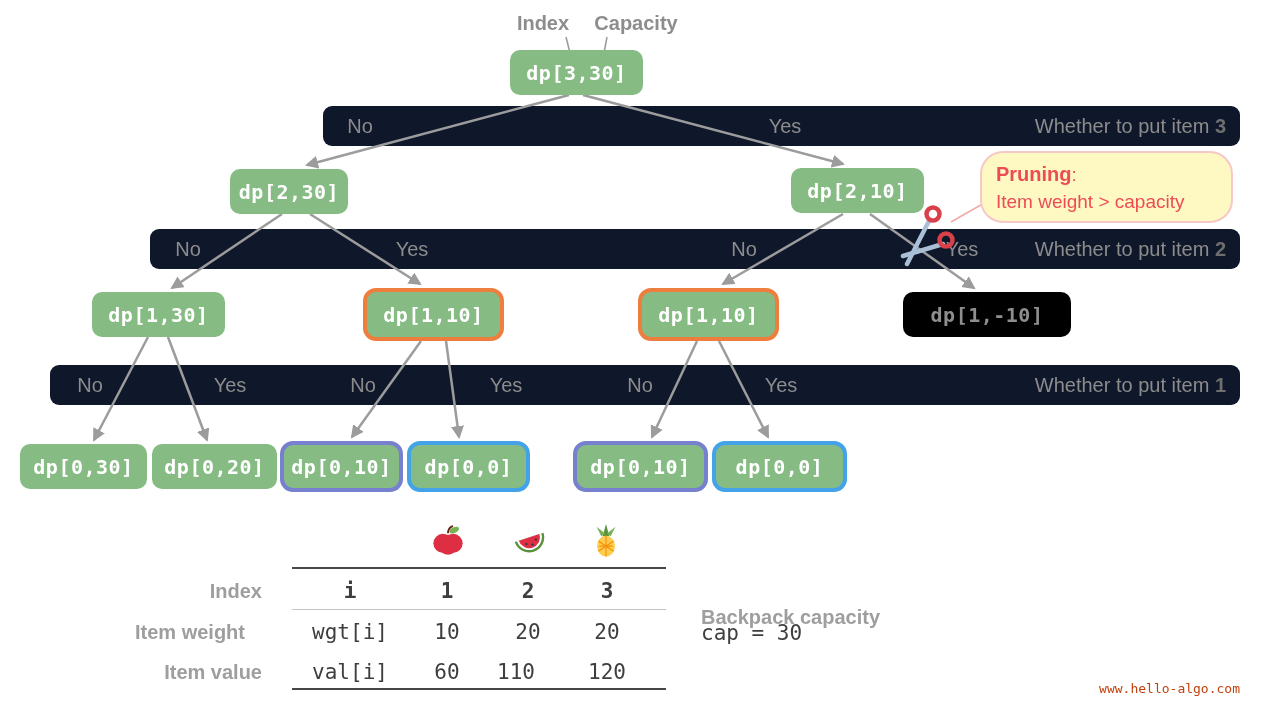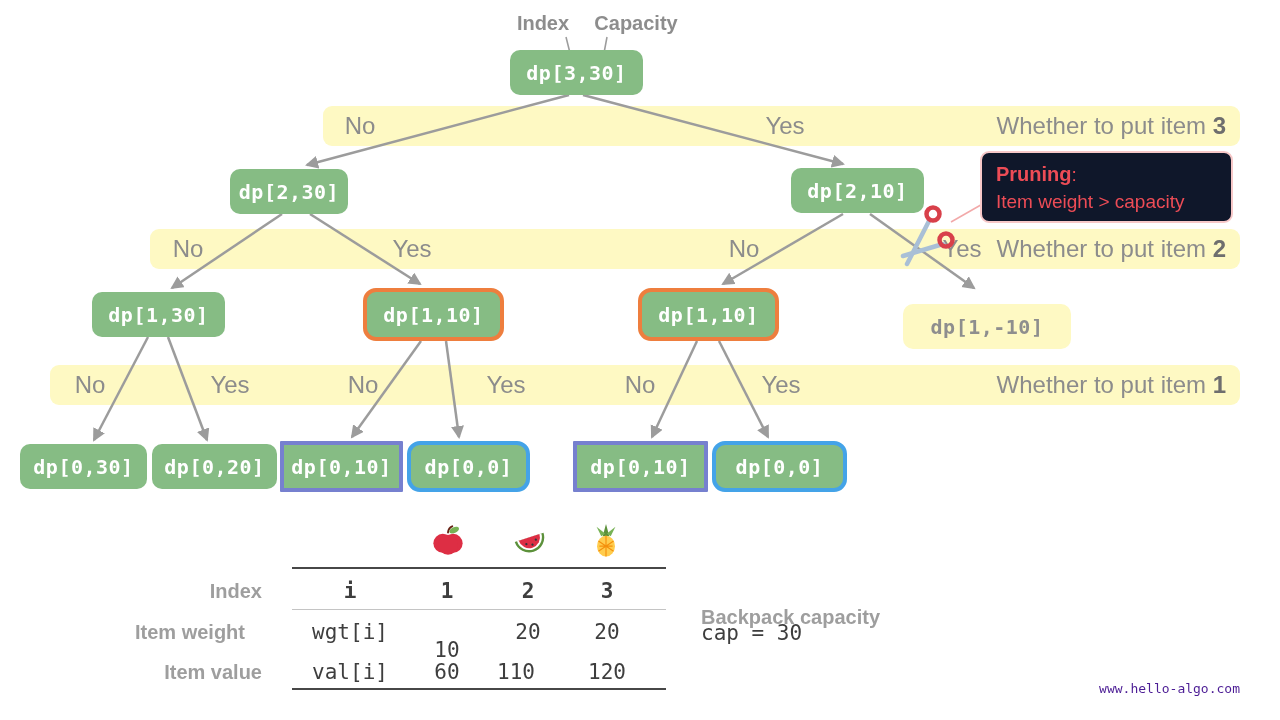--- a/index.html
+++ b/index.html
@@ -1,64 +1,64 @@
 <!DOCTYPE html>
 <html><head>
 <meta charset="utf-8">
 <style>
   html,body { margin:0; padding:0; background:#ffffff; }
   .canvas { position:relative; width:1280px; height:720px; background:#ffffff;
             font-family:"Liberation Sans", sans-serif; overflow:hidden; }
 
   
-  .band { position:absolute; height:40px; background:#fef9c3; border-radius:9px;
-          color:#8C8C8C; font-size:24px; z-index:1; }
+  .band { position:absolute; height:40px; background:#0f172a; border-radius:9px;
+          color:#8C8C8C; font-size:20px; z-index:1; }
   .band .lbl { position:absolute; top:0; line-height:40px; transform:translateX(-50%); }
   .band .q { position:absolute; right:14px; top:0; line-height:40px; white-space:pre; }
   .band .q b { color:#6E6E6E; font-weight:bold; }
 
   
   .edges { position:absolute; left:0; top:0; z-index:2; }
 
   
   .node { position:absolute; box-sizing:border-box; background:#86BC84; border-radius:10px;
           color:#ffffff; font-family:"DejaVu Sans Mono", monospace; font-weight:bold;
           font-size:20px; display:flex; align-items:center; justify-content:center;
           z-index:3; letter-spacing:0.5px; }
   .node.orange { border:4px solid #EE7E3E; border-radius:13px; }
-  .node.purple { border:4px solid #7680CF; border-radius:1px; }
+  .node.purple { border:4px solid #7680CF; border-radius:13px; }
   .node.blue   { border:4px solid #44A3E8; border-radius:13px; }
-  .node.gray   { background:#fef9c3; color:#8E8E8E;margin-top:12px; }
+  .node.gray   { background:#000000; color:#8E8E8E; }
 
   .pointer-label { position:absolute; font-weight:bold; font-size:20px; color:#8D8D8D;
                    transform:translateX(-50%); line-height:26px; z-index:3; }
 
   .pruning { position:absolute; left:980px; top:151px; width:253px; height:72px;
-             box-sizing:border-box; background:#0f172a; border:2px solid #F7C8C8;
-             border-radius:9px; padding:8px 14px; font-size:19px; color:#ED4C56;
+             box-sizing:border-box; background:#fef9c3; border:2px solid #F7C8C8;
+             border-radius:23px; padding:8px 14px; font-size:19px; color:#ED4C56;
              line-height:27px; z-index:4; }
   .pruning .t { font-weight:bold; font-size:20px; }
 
   
   .rule { position:absolute; background:#474747; z-index:1; }
   .rule.light { background:#C4C4C4; }
   .rowlabel { position:absolute; width:202px; text-align:right; font-weight:bold;
               font-size:20px; color:#9E9E9E; line-height:28px; z-index:2; }
   .mono { font-family:"DejaVu Sans Mono", monospace; color:#3E3E3E; }
   .cell { position:absolute; width:80px; text-align:center; font-size:21px;
           line-height:28px; transform:translateX(-50%); z-index:2; }
   .cell.bold { font-weight:bold; }
   .fruit { position:absolute; width:34px; height:34px; transform:translateX(-50%); z-index:2; }
 
   .cap-label { position:absolute; left:701px; top:603px; font-weight:bold; font-size:20px;
                color:#9E9E9E; line-height:28px; z-index:2; }
   .cap-code  { position:absolute; left:701px; top:619px; font-size:21px; line-height:28px; z-index:2; }
 
   .watermark { position:absolute; right:40px; top:681px; font-family:"DejaVu Sans Mono", monospace;
-               font-size:13px; color:#4c1d95; z-index:2; }
+               font-size:13px; color:#c2410c; z-index:2; }
 </style>
 </head>
 <body>
 
 <div class="canvas">
 
   <div class="band" style="left:323px; top:106px; width:917px;">
     <span class="lbl" style="left:37px;">No</span>
     <span class="lbl" style="left:462px;">Yes</span>
     <span class="q"><span>Whether to put item </span><b>3</b></span>
@@ -175,21 +175,21 @@
   <div class="rowlabel" style="left:60px; top:658px;">Item value</div>
 
   <div class="cell mono bold" style="left:350px; top:577px;">i</div>
   <div class="cell mono" style="left:350px; top:618px;">wgt[i]</div>
   <div class="cell mono" style="left:350px; top:658px;">val[i]</div>
 
   <div class="cell mono bold" style="left:447px; top:577px;">1</div>
   <div class="cell mono bold" style="left:528px; top:577px;">2</div>
   <div class="cell mono bold" style="left:607px; top:577px;">3</div>
 
-  <div class="cell mono" style="left:447px; top:618px;margin-top:18px;">10</div>
+  <div class="cell mono" style="left:447px; top:618px;">10</div>
   <div class="cell mono" style="left:528px; top:618px;">20</div>
   <div class="cell mono" style="left:607px; top:618px;">20</div>
 
   <div class="cell mono" style="left:447px; top:658px;">60</div>
   <div class="cell mono" style="left:516px; top:658px;">110</div>
   <div class="cell mono" style="left:607px; top:658px;">120</div>
 
   <div class="cap-label">Backpack capacity</div>
   <div class="cap-code mono">cap = 30</div>
 

